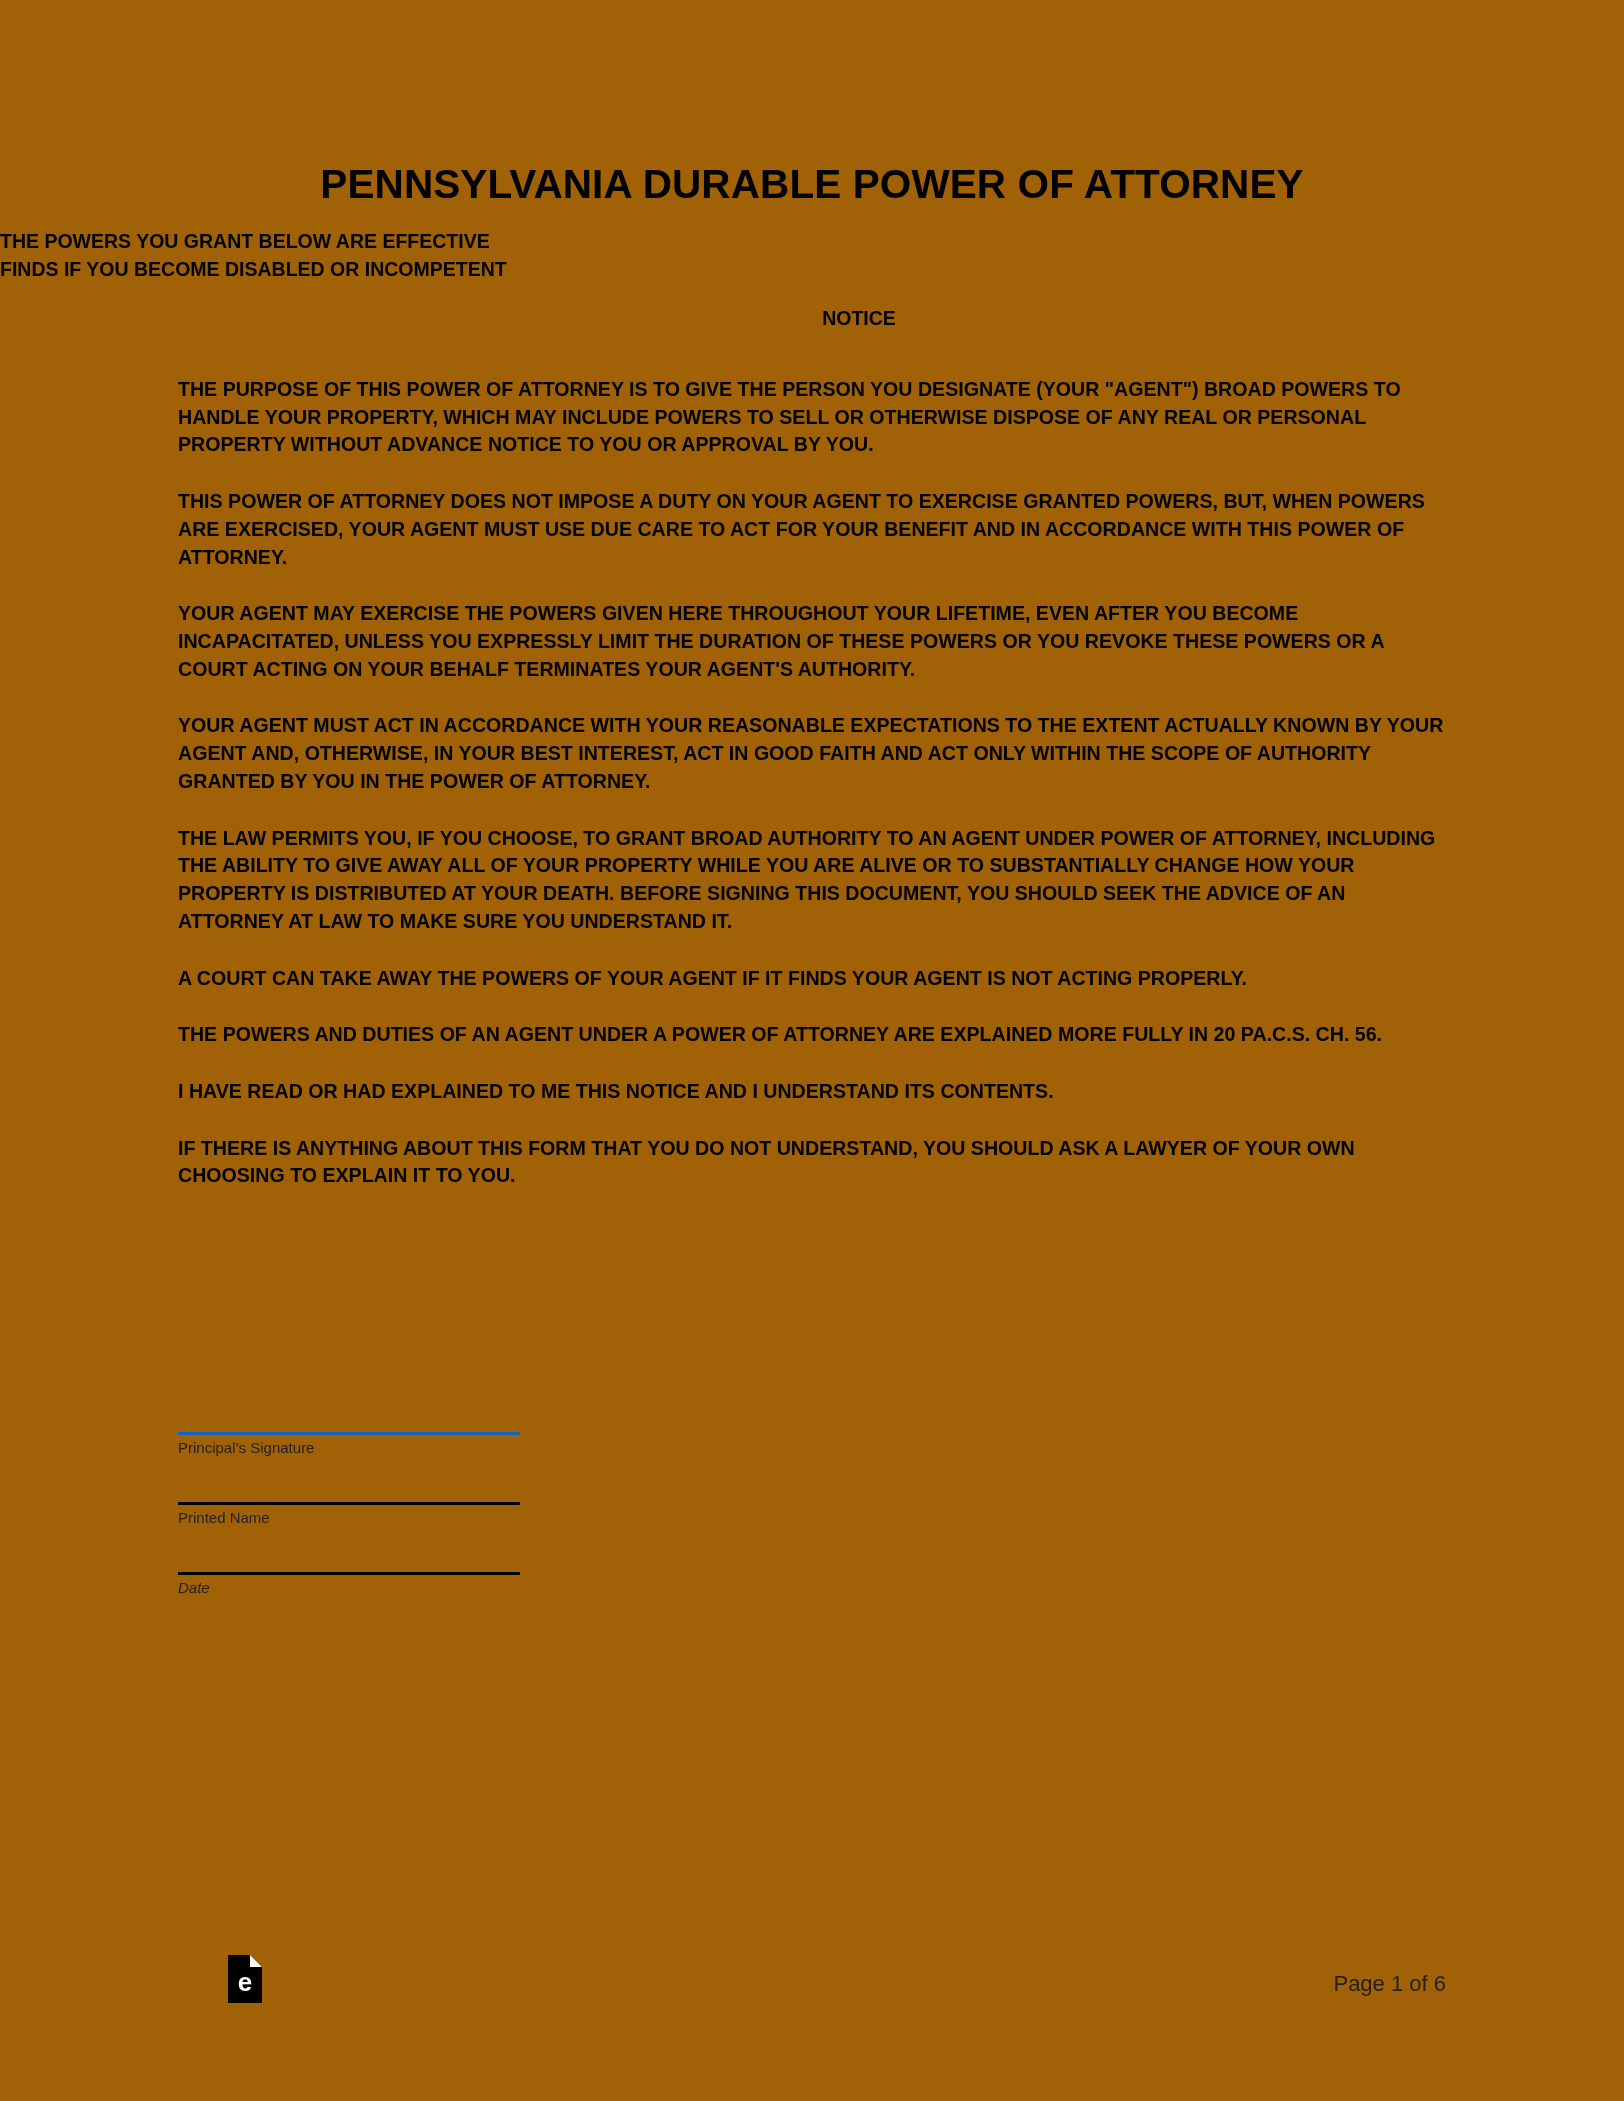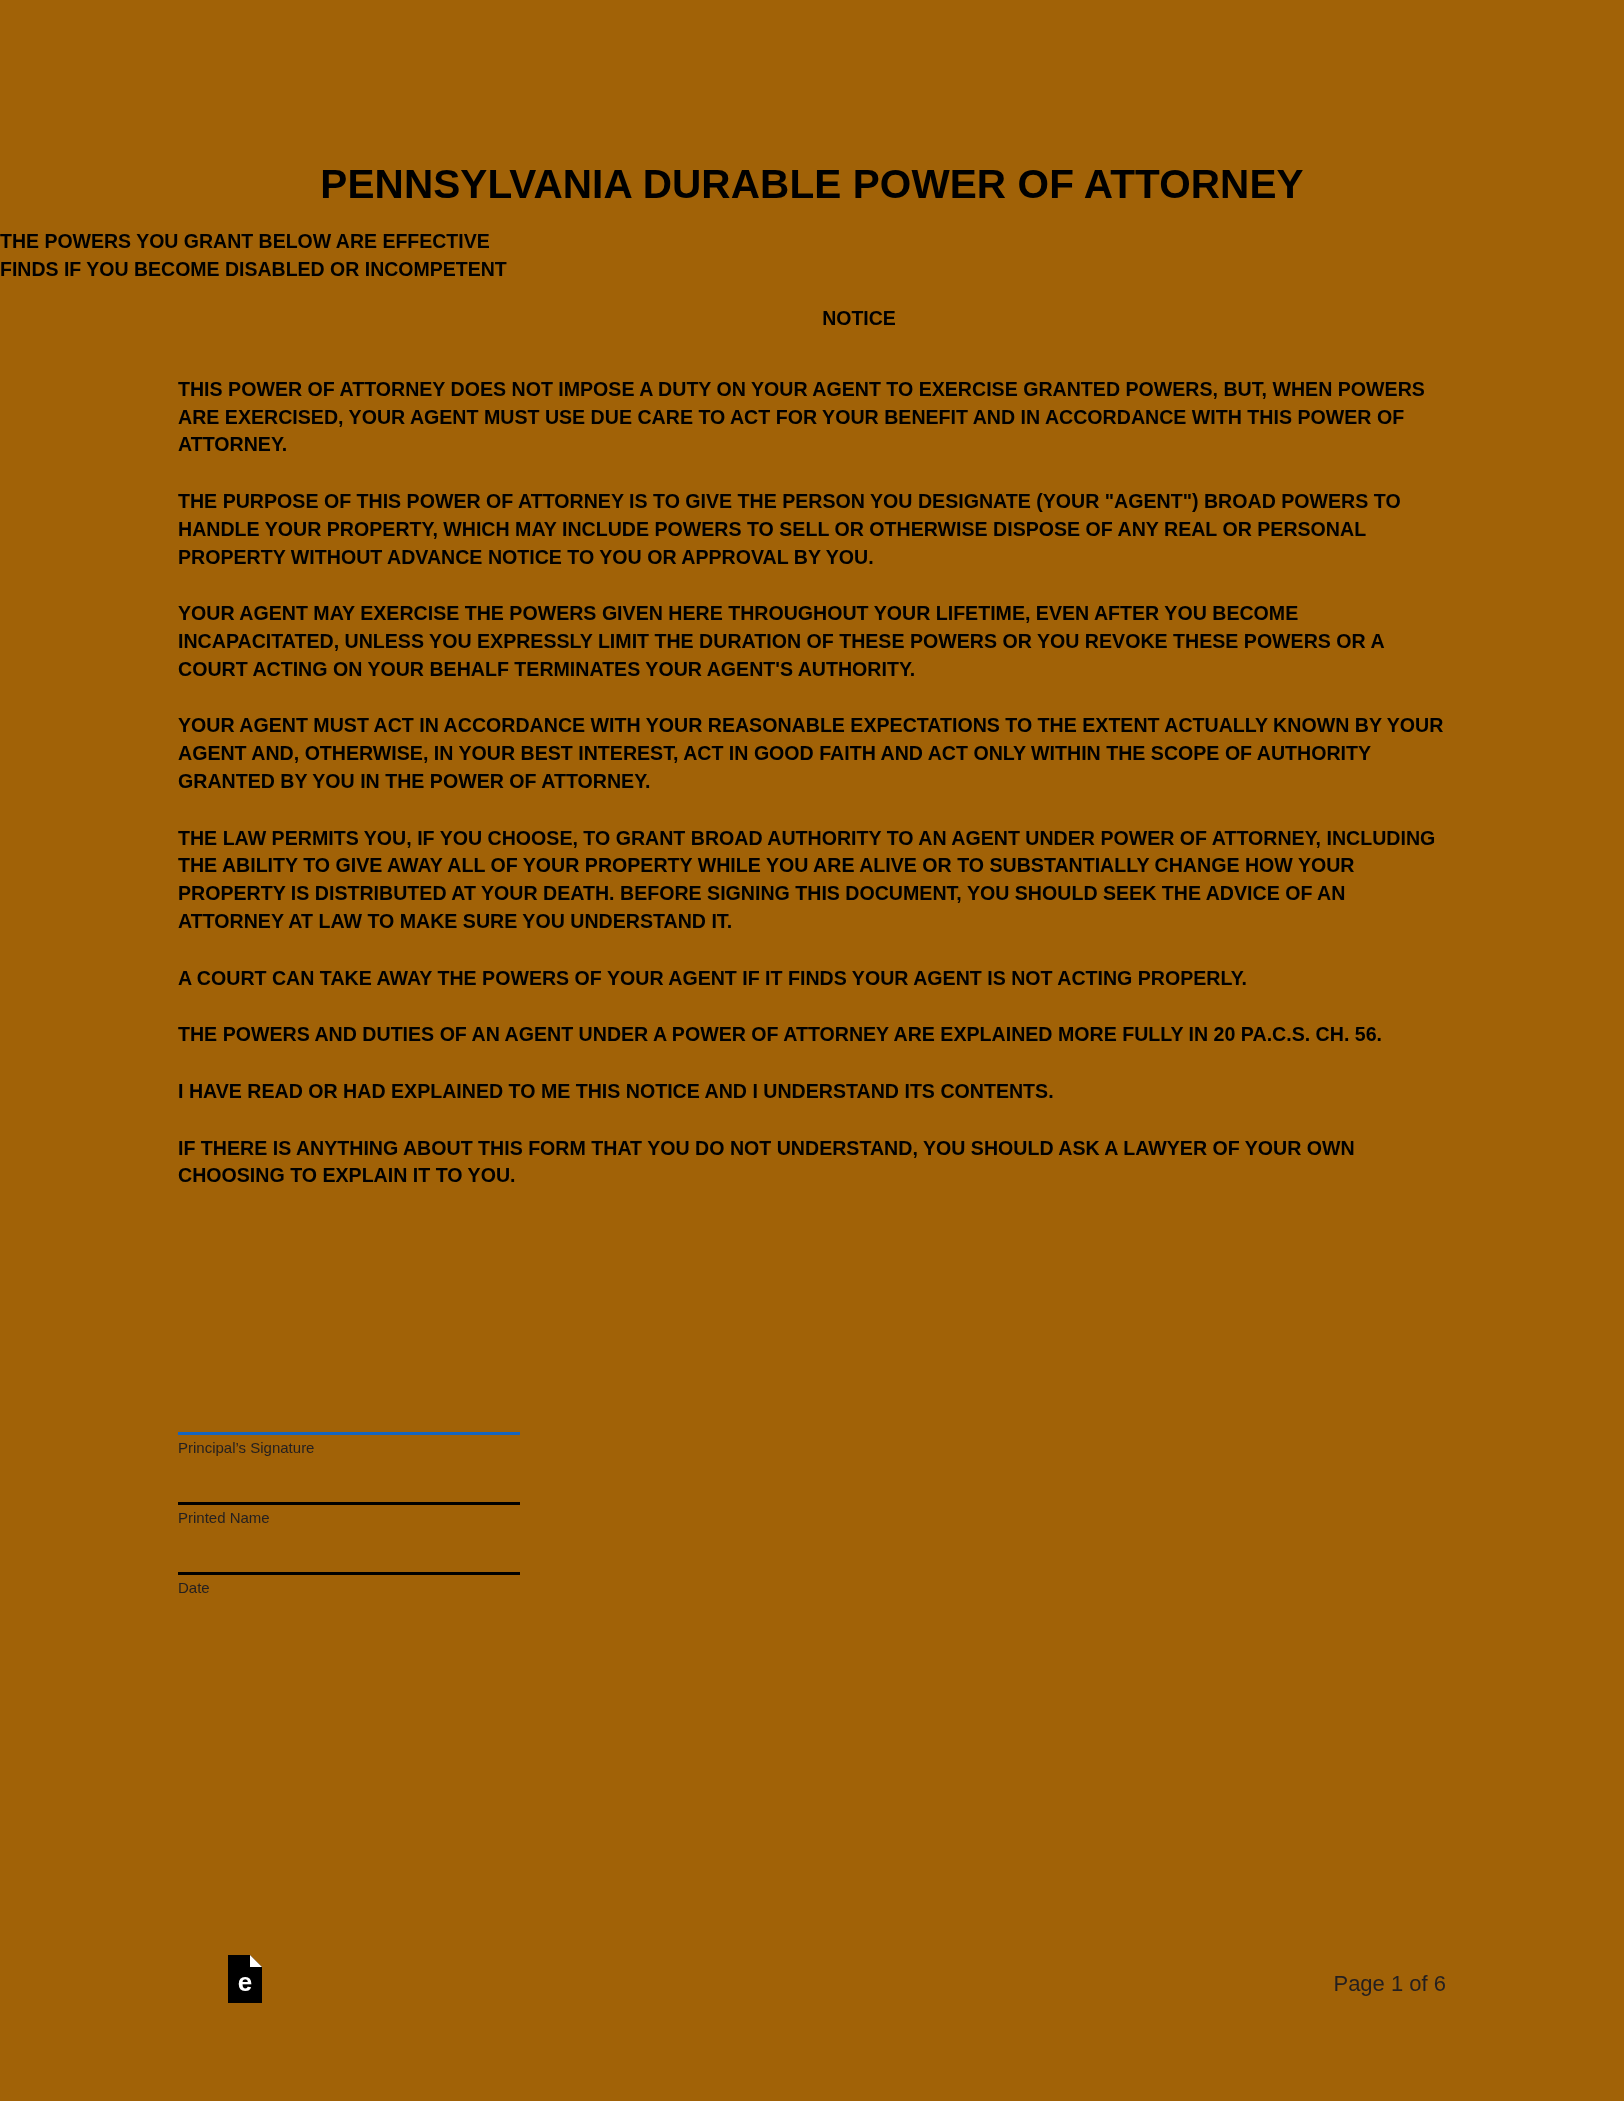--- a/index.html
+++ b/index.html
@@ -74,20 +74,21 @@
     position: absolute;
     top: 1432px;
     left: 178px;
     width: 600px;
   }
   .sig-group {
     margin-bottom: 44px;
   }
   .sig-group:last-child {
     margin-bottom: 12px;
+    font-style: italic;
   }
   .sig-line {
     width: 342px;
     height: 0;
     border-top: 3px solid #000000;
   }
   .sig-line.blue {
     border-top-color: #1565c0;
   }
   .sig-label {
@@ -125,22 +126,22 @@
   <h1 class="doc-title">PENNSYLVANIA DURABLE POWER OF ATTORNEY</h1>
 
   <div class="subtitle-block">
     <div>THE POWERS YOU GRANT BELOW ARE EFFECTIVE</div>
     <div>FINDS IF YOU BECOME DISABLED OR INCOMPETENT</div>
   </div>
 
   <div class="notice-heading">NOTICE</div>
 
   <div class="body-block">
+    <p class="para">THE PURPOSE OF THIS POWER OF ATTORNEY IS TO GIVE THE PERSON YOU DESIGNATE (YOUR "AGENT") BROAD POWERS TO HANDLE YOUR PROPERTY, WHICH MAY INCLUDE POWERS TO SELL OR OTHERWISE DISPOSE OF ANY REAL OR PERSONAL PROPERTY WITHOUT ADVANCE NOTICE TO YOU OR APPROVAL BY YOU.</p>
     <p class="para">THIS POWER OF ATTORNEY DOES NOT IMPOSE A DUTY ON YOUR AGENT TO EXERCISE GRANTED POWERS, BUT, WHEN POWERS ARE EXERCISED, YOUR AGENT MUST USE DUE CARE TO ACT FOR YOUR BENEFIT AND IN ACCORDANCE WITH THIS POWER OF ATTORNEY.</p>
-    <p class="para">THE PURPOSE OF THIS POWER OF ATTORNEY IS TO GIVE THE PERSON YOU DESIGNATE (YOUR "AGENT") BROAD POWERS TO HANDLE YOUR PROPERTY, WHICH MAY INCLUDE POWERS TO SELL OR OTHERWISE DISPOSE OF ANY REAL OR PERSONAL PROPERTY WITHOUT ADVANCE NOTICE TO YOU OR APPROVAL BY YOU.</p>
     <p class="para">YOUR AGENT MAY EXERCISE THE POWERS GIVEN HERE THROUGHOUT YOUR LIFETIME, EVEN AFTER YOU BECOME INCAPACITATED, UNLESS YOU EXPRESSLY LIMIT THE DURATION OF THESE POWERS OR YOU REVOKE THESE POWERS OR A COURT ACTING ON YOUR BEHALF TERMINATES YOUR AGENT'S AUTHORITY.</p>
     <p class="para">YOUR AGENT MUST ACT IN ACCORDANCE WITH YOUR REASONABLE EXPECTATIONS TO THE EXTENT ACTUALLY KNOWN BY YOUR AGENT AND, OTHERWISE, IN YOUR BEST INTEREST, ACT IN GOOD FAITH AND ACT ONLY WITHIN THE SCOPE OF AUTHORITY GRANTED BY YOU IN THE POWER OF ATTORNEY.</p>
     <p class="para">THE LAW PERMITS YOU, IF YOU CHOOSE, TO GRANT BROAD AUTHORITY TO AN AGENT UNDER POWER OF ATTORNEY, INCLUDING THE ABILITY TO GIVE AWAY ALL OF YOUR PROPERTY WHILE YOU ARE ALIVE OR TO SUBSTANTIALLY CHANGE HOW YOUR PROPERTY IS DISTRIBUTED AT YOUR DEATH. BEFORE SIGNING THIS DOCUMENT, YOU SHOULD SEEK THE ADVICE OF AN ATTORNEY AT LAW TO MAKE SURE YOU UNDERSTAND IT.</p>
     <p class="para">A COURT CAN TAKE AWAY THE POWERS OF YOUR AGENT IF IT FINDS YOUR AGENT IS NOT ACTING PROPERLY.</p>
     <p class="para">THE POWERS AND DUTIES OF AN AGENT UNDER A POWER OF ATTORNEY ARE EXPLAINED MORE FULLY IN 20 PA.C.S. CH. 56.</p>
     <p class="para">I HAVE READ OR HAD EXPLAINED TO ME THIS NOTICE AND I UNDERSTAND ITS CONTENTS.</p>
     <p class="para">IF THERE IS ANYTHING ABOUT THIS FORM THAT YOU DO NOT UNDERSTAND, YOU SHOULD ASK A LAWYER OF YOUR OWN CHOOSING TO EXPLAIN IT TO YOU.</p>
   </div>
 
   <div class="sig-block">

